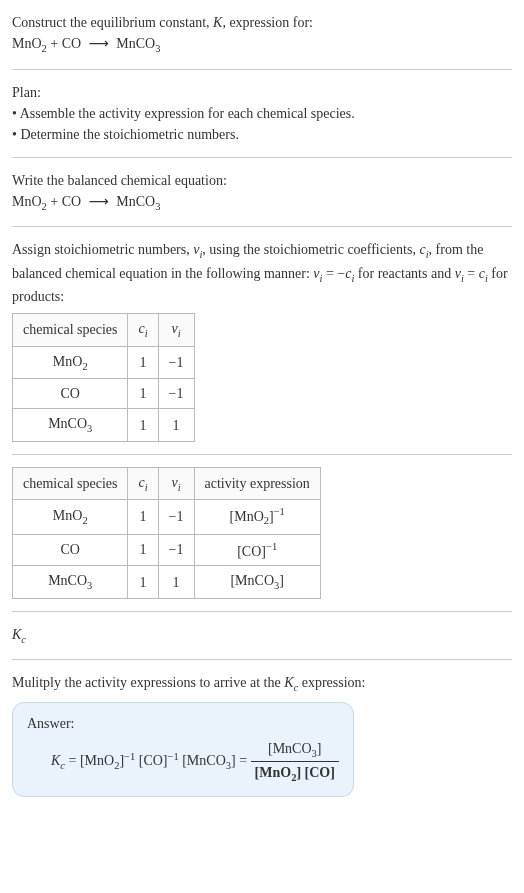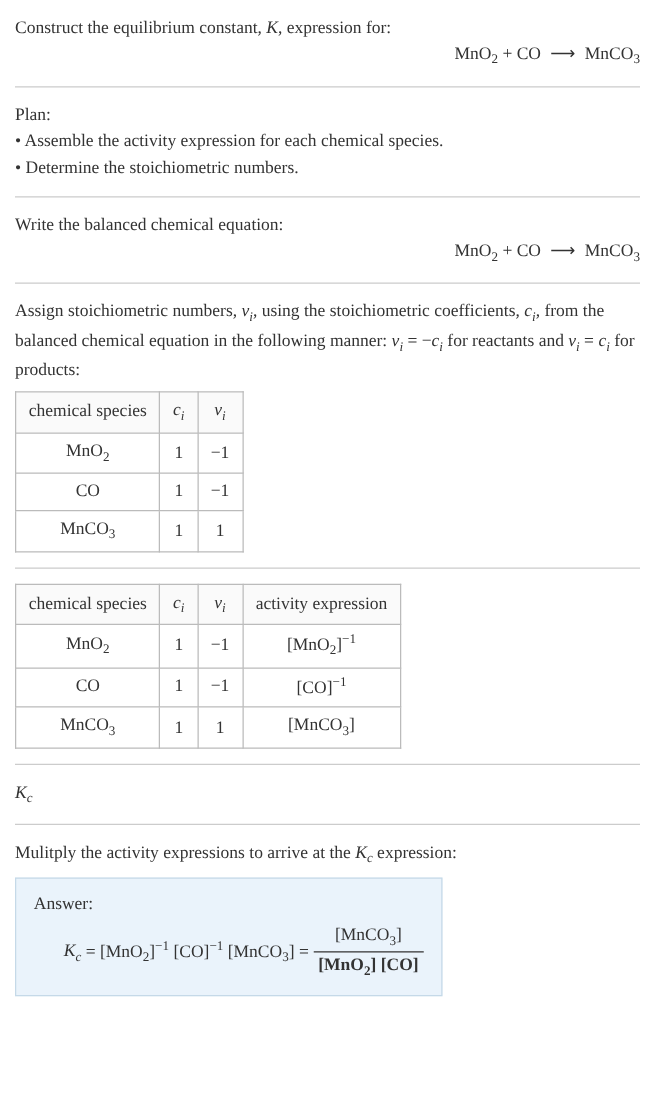--- a/index.html
+++ b/index.html
@@ -16,42 +16,41 @@
       margin-bottom: 8px;
     }
     hr {
       border: none;
       border-top: 1px solid #ccc;
       margin: 12px 0;
     }
     .formula {
       font-family: Georgia, serif;
       font-size: 14px;
-      text-align: right;
     }
     sub { font-size: 0.75em; vertical-align: sub; }
     sup { font-size: 0.75em; vertical-align: super; }
     .italic { font-style: italic; }
     table {
       border-collapse: collapse;
       margin-top: 6px;
       margin-bottom: 6px;
     }
     table td, table th {
       border: 1px solid #bbb;
       padding: 4px 10px;
       text-align: center;
       font-weight: normal;
       font-size: 14px;
     }
     table th { background: #fafafa; }
     .answer-box {
       background: #eaf3fb;
       border: 1px solid #c5d9e8;
-      border-radius: 0;
+      border-radius: 12px;
       padding: 10px 14px;
       margin-top: 6px;
       display: inline-block;
     }
     .frac {
       display: inline-block;
       vertical-align: middle;
       text-align: center;
     }
     .frac .num { display: block; border-bottom: 1px solid #333; padding: 0 4px; }

